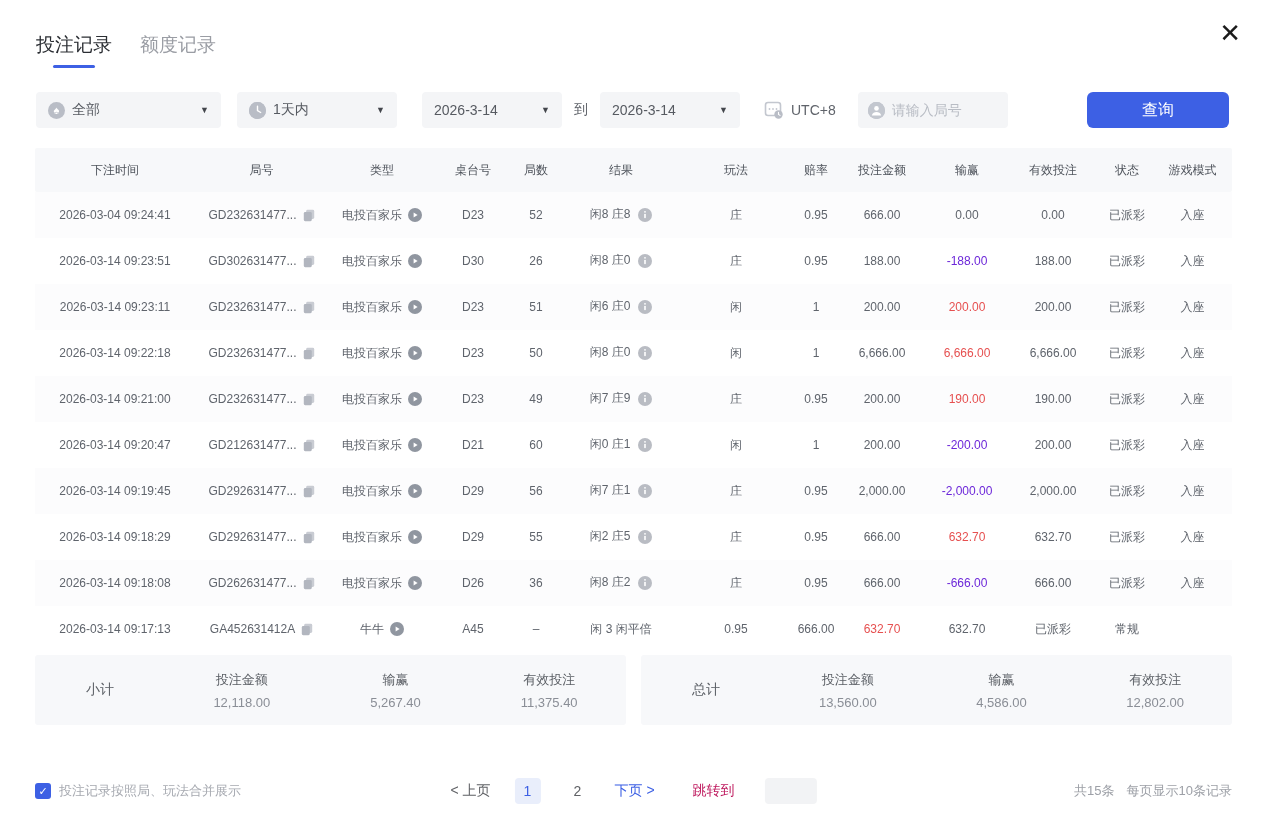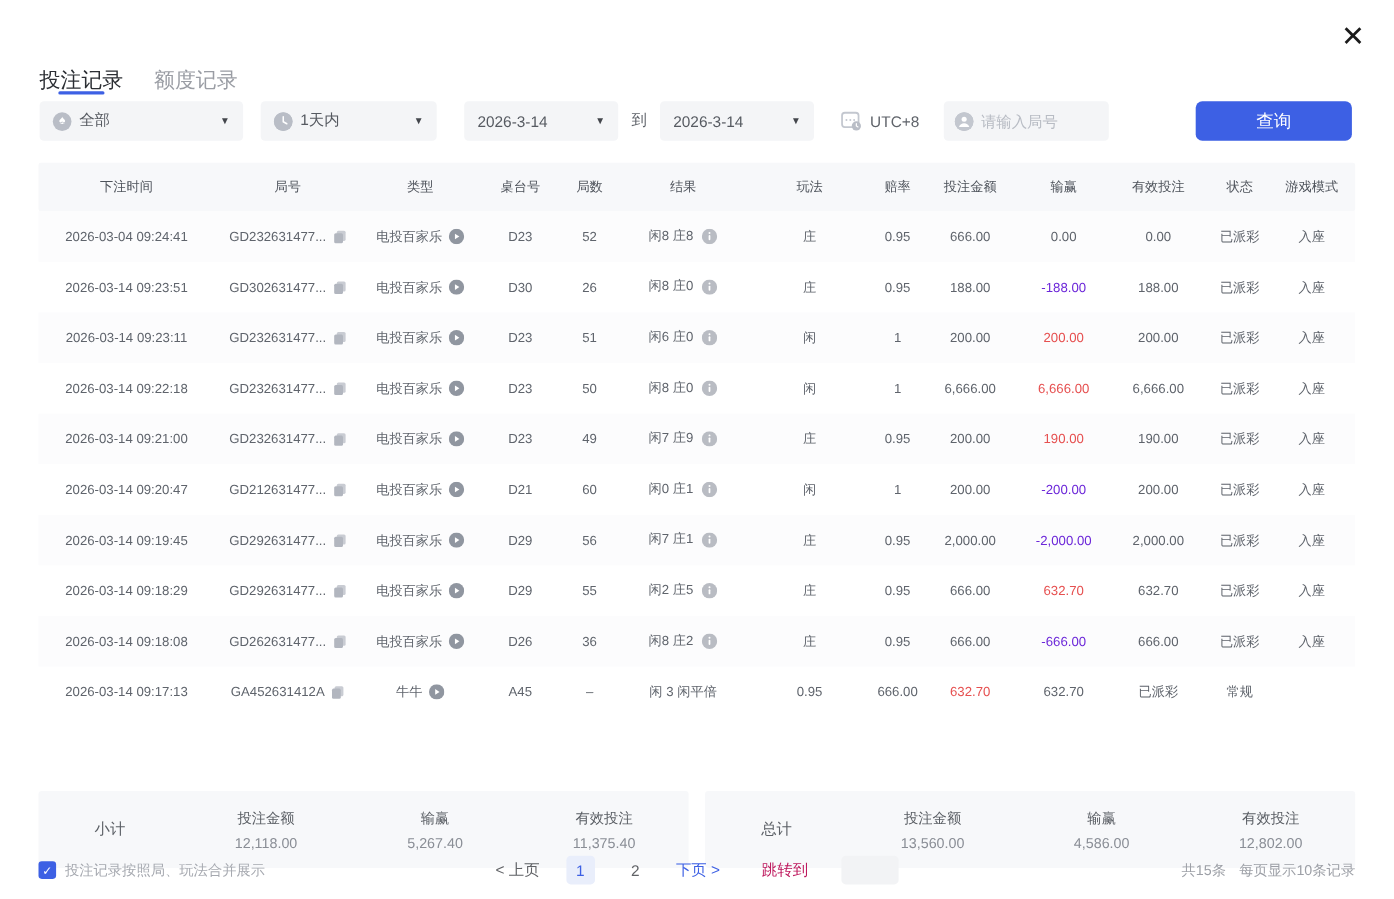--- a/index.html
+++ b/index.html
@@ -6,21 +6,21 @@
   html,body { width:1267px; height:817px; background:#ffffff; overflow:hidden;
     font-family:"Liberation Sans","DejaVu Sans",sans-serif; }
   .modal { position:relative; width:1267px; height:817px; background:#fff; }
 
   
   .close-btn { position:absolute; top:20px; right:26px; font-size:26px; color:#1a1a1a;
     cursor:pointer; line-height:1; font-weight:300; }
 
   
   .tabs { position:absolute; top:32px; left:36px; display:flex; gap:28px; }
-  .tab { font-size:19px; color:#9a9da4; cursor:pointer; position:relative;margin-top:28px; }
+  .tab { font-size:19px; color:#9a9da4; cursor:pointer; padding-bottom:10px; position:relative; }
   .tab.active { color:#2b2e33; }
   .tab.active::after { content:""; position:absolute; left:50%; transform:translateX(-50%);
     bottom:0; width:42px; height:3px; background:#3d60e4; border-radius:2px; }
 
   
   .filters { position:absolute; top:92px; left:36px; right:38px; height:36px;
     display:flex; align-items:center; }
   .select, .datebox, .searchbox { background:#f4f5f7; border-radius:4px; height:36px;
     display:flex; align-items:center; font-size:14px; color:#565a61; cursor:pointer; }
   .select { padding:0 12px; }
@@ -51,21 +51,21 @@
   .tbody .trow { min-height:46px; color:#5f646c; }
   .tbody .trow:nth-child(odd) { background:#fcfcfd; }
   .cell-round, .cell-type { display:flex; align-items:center; justify-content:center; gap:6px; }
   .cell-result { display:flex; align-items:center; justify-content:center; gap:8px; }
   .result-lines { line-height:1.3; }
   .red { color:#e65050; }
   .green { color:#6d28d9; }
   .icon-btn { display:inline-flex; cursor:pointer; flex:0 0 auto; }
 
   
-  .summaries { position:absolute; top:719px; left:35px; right:35px; display:flex; gap:15px; }
+  .summaries { position:absolute; top:655px; left:35px; right:35px; display:flex; gap:15px; }
   .sumbox { flex:1; background:#f7f8fa; border-radius:3px; height:70px;
     display:flex; align-items:center; }
   .sum-label { flex:0 0 130px; text-align:center; font-size:14px; color:#5c6066; }
   .sum-group { flex:1; text-align:center; }
   .sum-h { font-size:13px; color:#5a5e64; margin-bottom:6px; }
   .sum-v { font-size:13px; color:#8a8e96; }
 
   
   .footer { position:absolute; top:776px; left:35px; right:35px; height:30px;
     display:flex; align-items:center; font-size:13px; }

